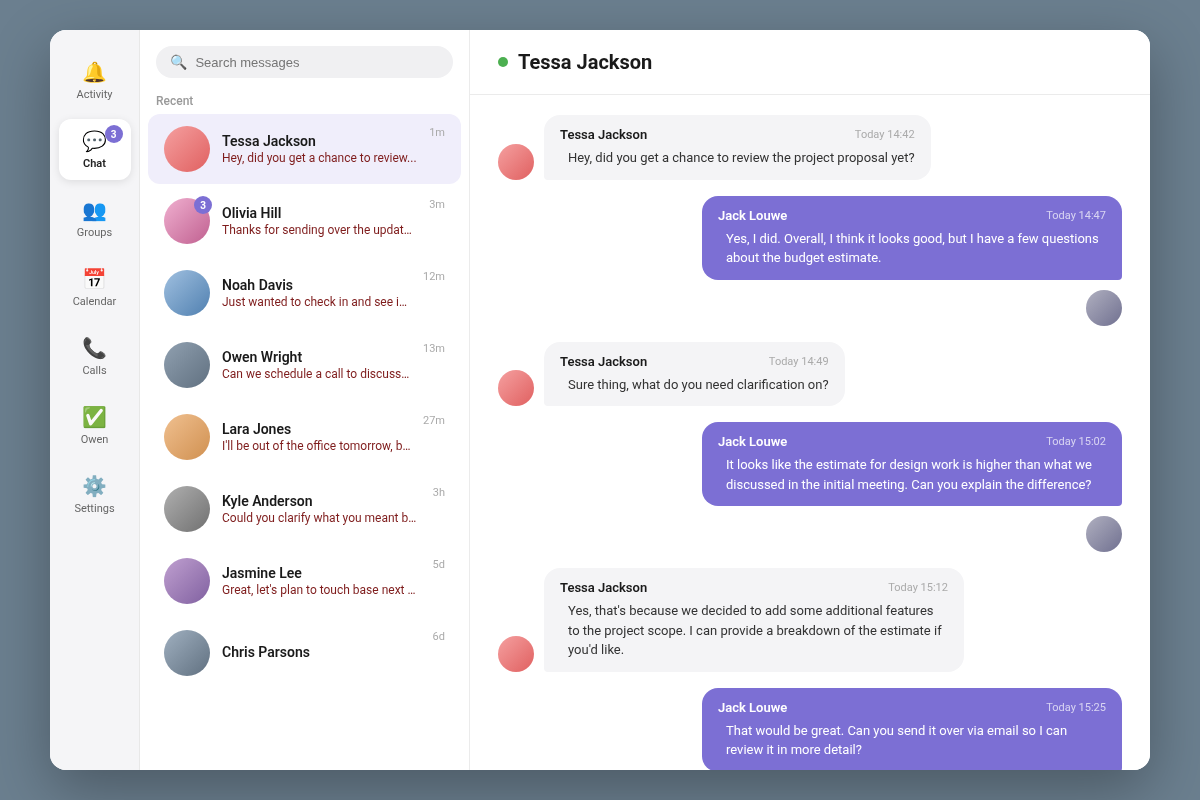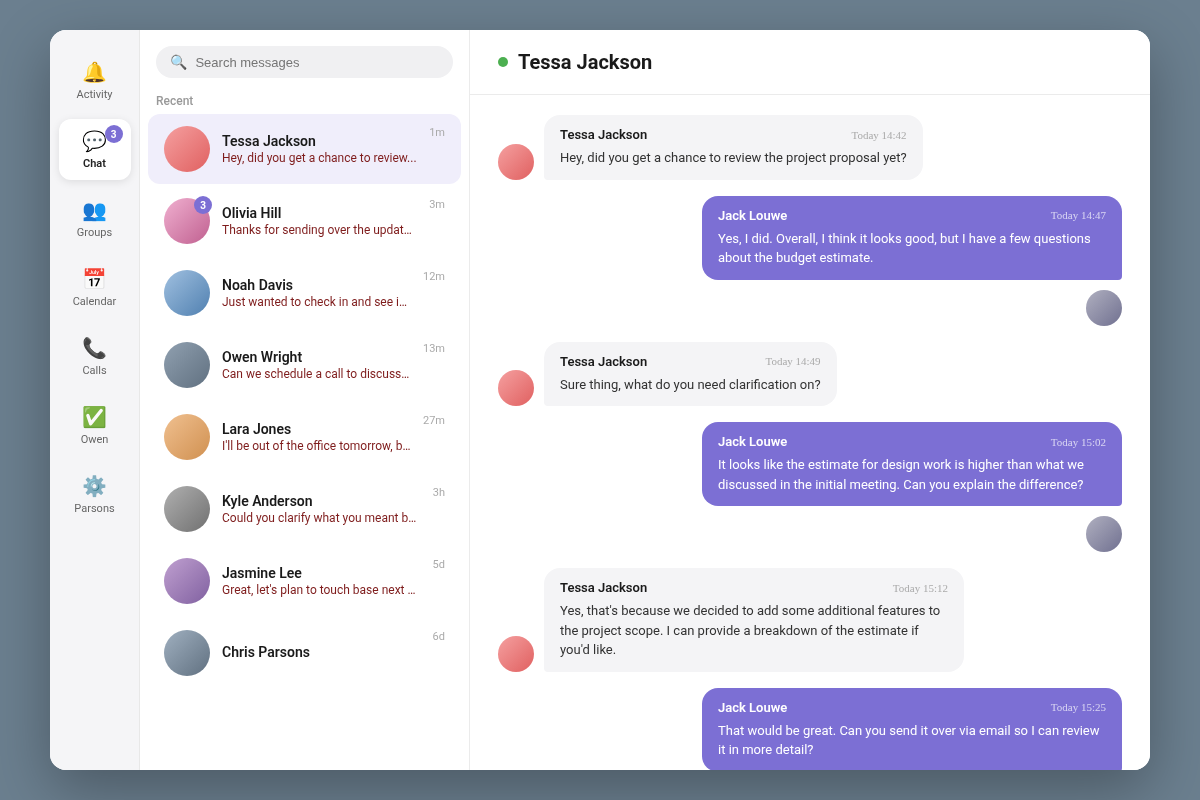--- a/index.html
+++ b/index.html
@@ -248,27 +248,27 @@
     .bubble-sender {
       font-size: 13px;
       font-weight: 600;
       color: #1a1a1a;
     }
     .bubble.outgoing .bubble-sender { color: #fff; }
     .bubble-time {
       font-size: 11px;
       color: #aaa;
       white-space: nowrap;
-      font-family: Liberation Serif, serif;
     }
     .bubble.outgoing .bubble-time { color: rgba(255,255,255,0.7); }
     .bubble-text {
       font-size: 13px;
       line-height: 1.5;
       color: #333;
+      margin-left: 8px;
     }
     .bubble.outgoing .bubble-text { color: #fff; }
   </style>
 </head>
 <body>
 
 <div class="app-container">
 
   <nav class="sidebar">
 
@@ -297,21 +297,21 @@
     <span class="label">Calls</span>
 
   </div>
       <div class="sidebar-item">
     <span class="icon">✅</span>
     <span class="label">Owen</span>
 
   </div>
       <div class="sidebar-item">
     <span class="icon">⚙️</span>
-    <span class="label">Parsons</span>
+    <span class="label">Settings</span>
 
   </div>
     </nav>
 
   <div class="chat-list-panel">
     <div class="search-bar">
       <div class="search-input-wrap">
         <span class="search-icon-svg">🔍</span>
         <input type="text" placeholder="Search messages" style="">
       </div>

